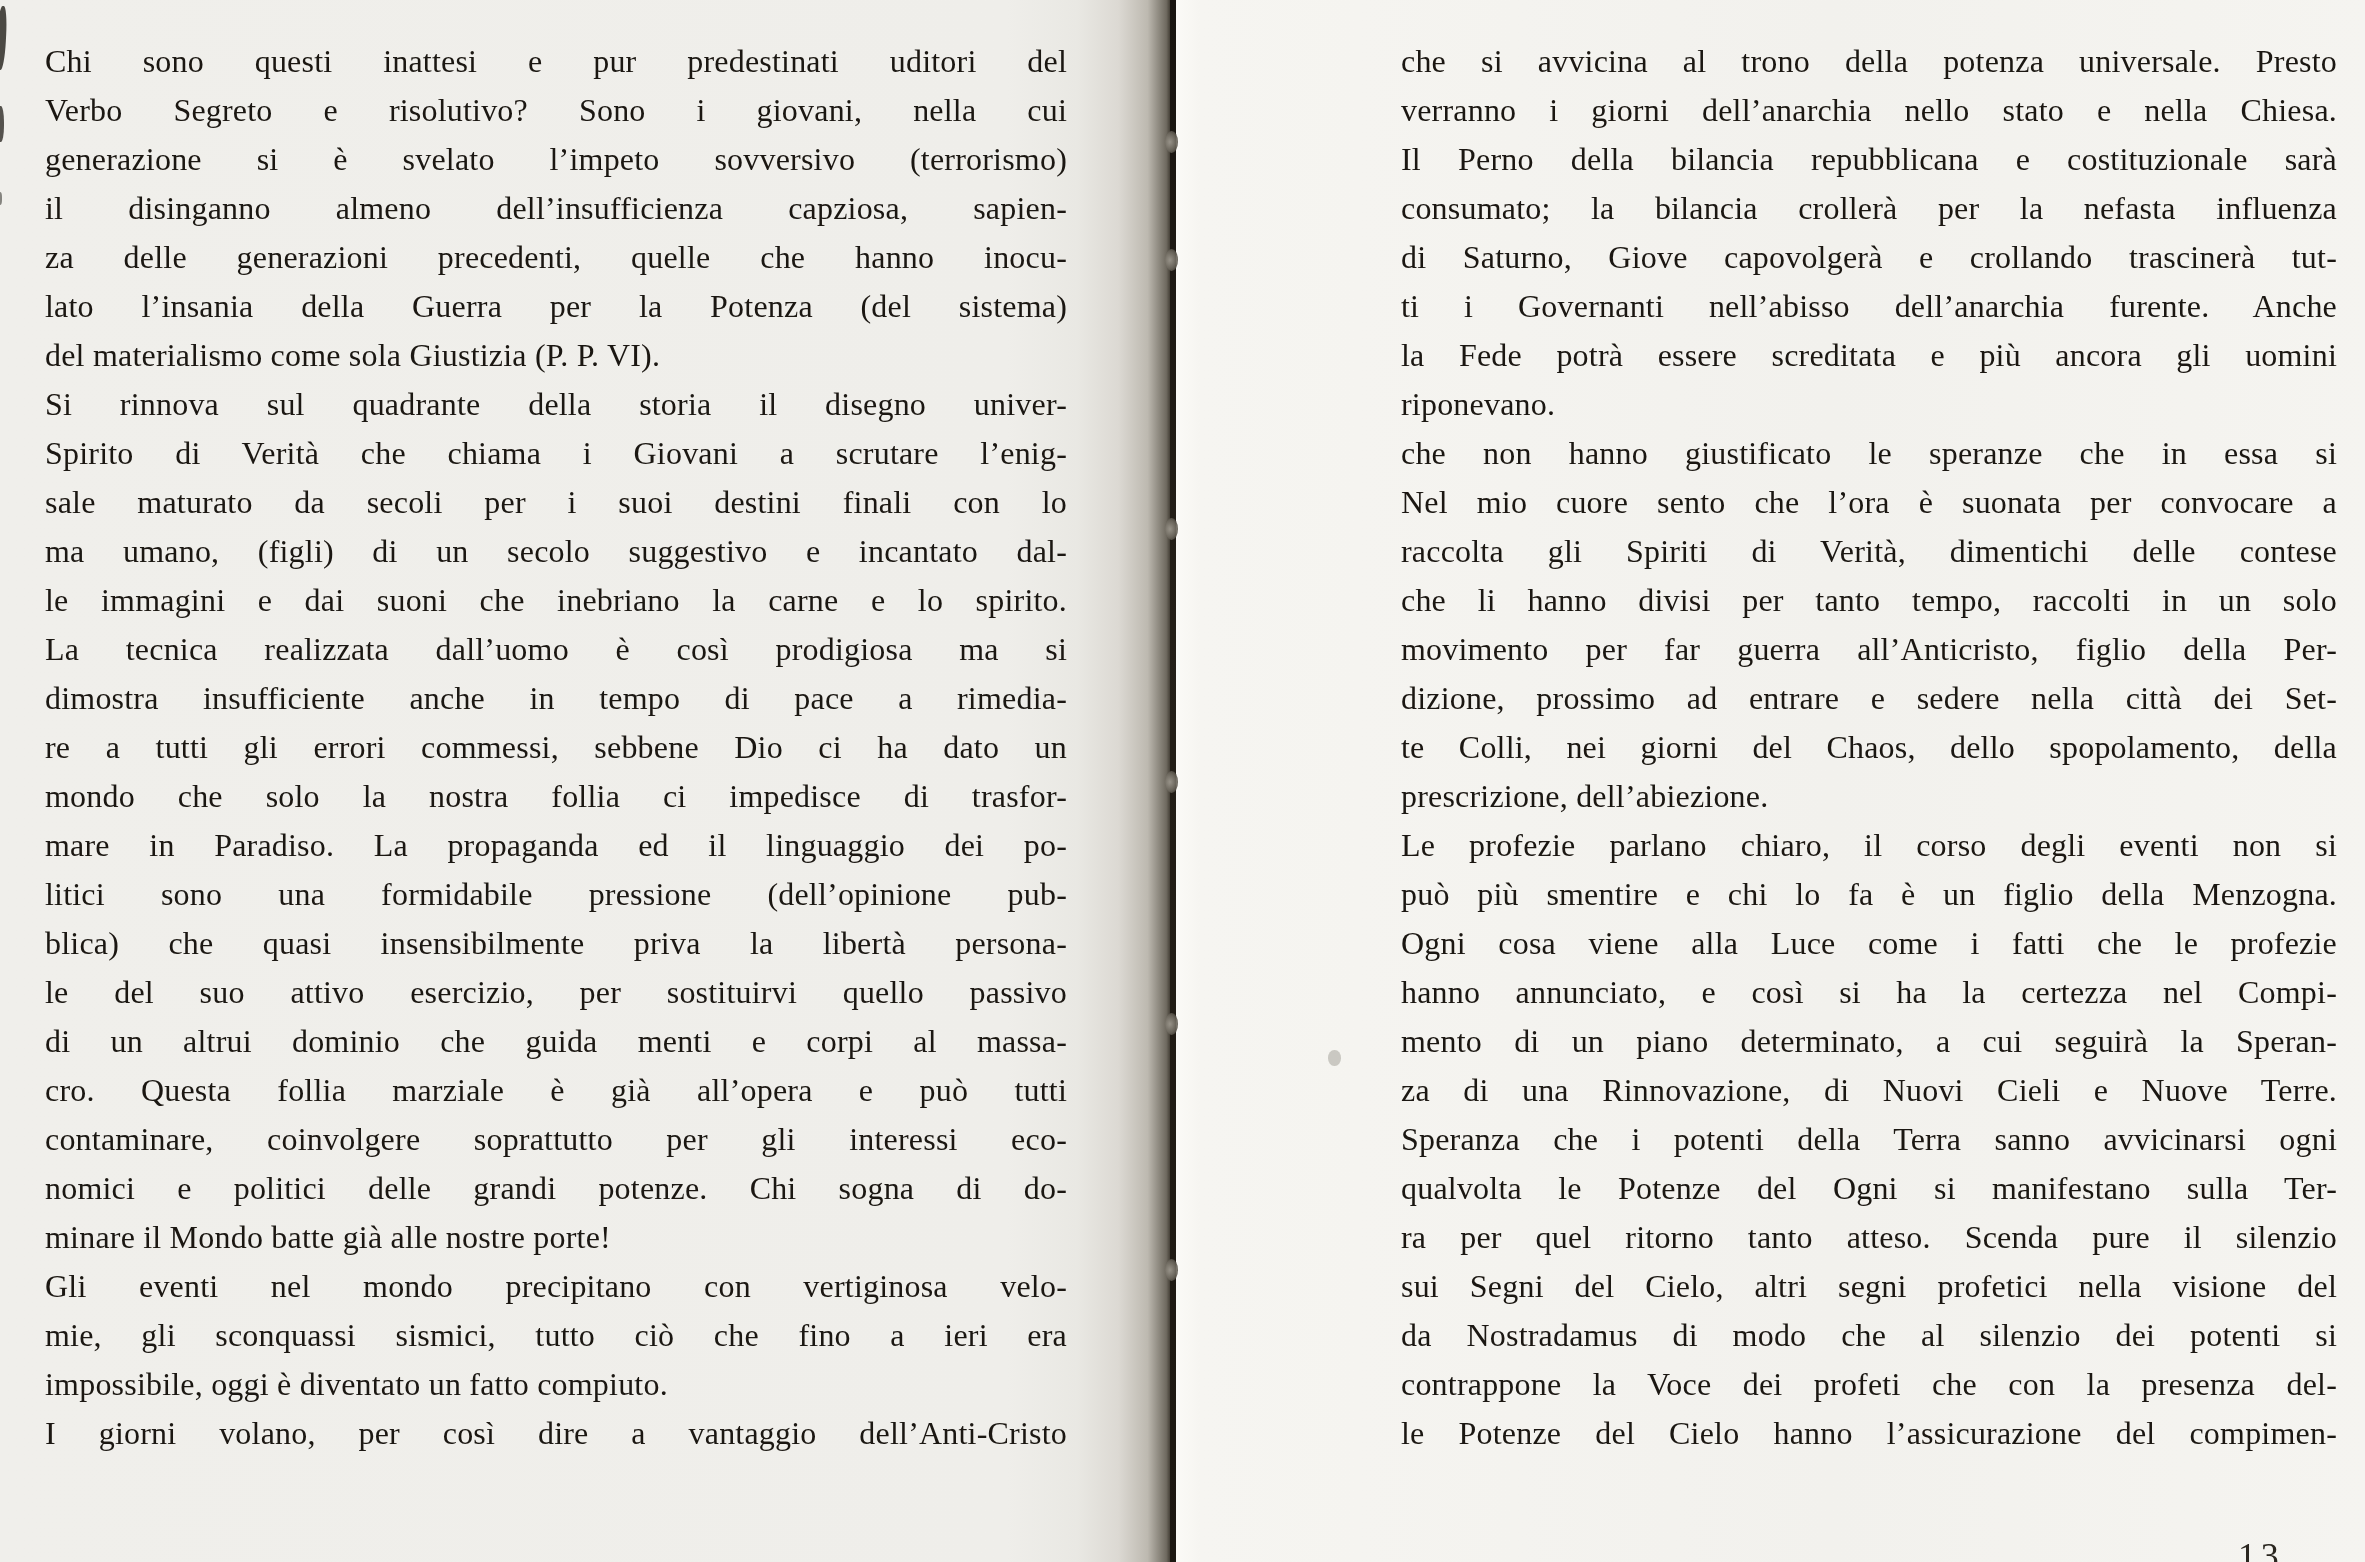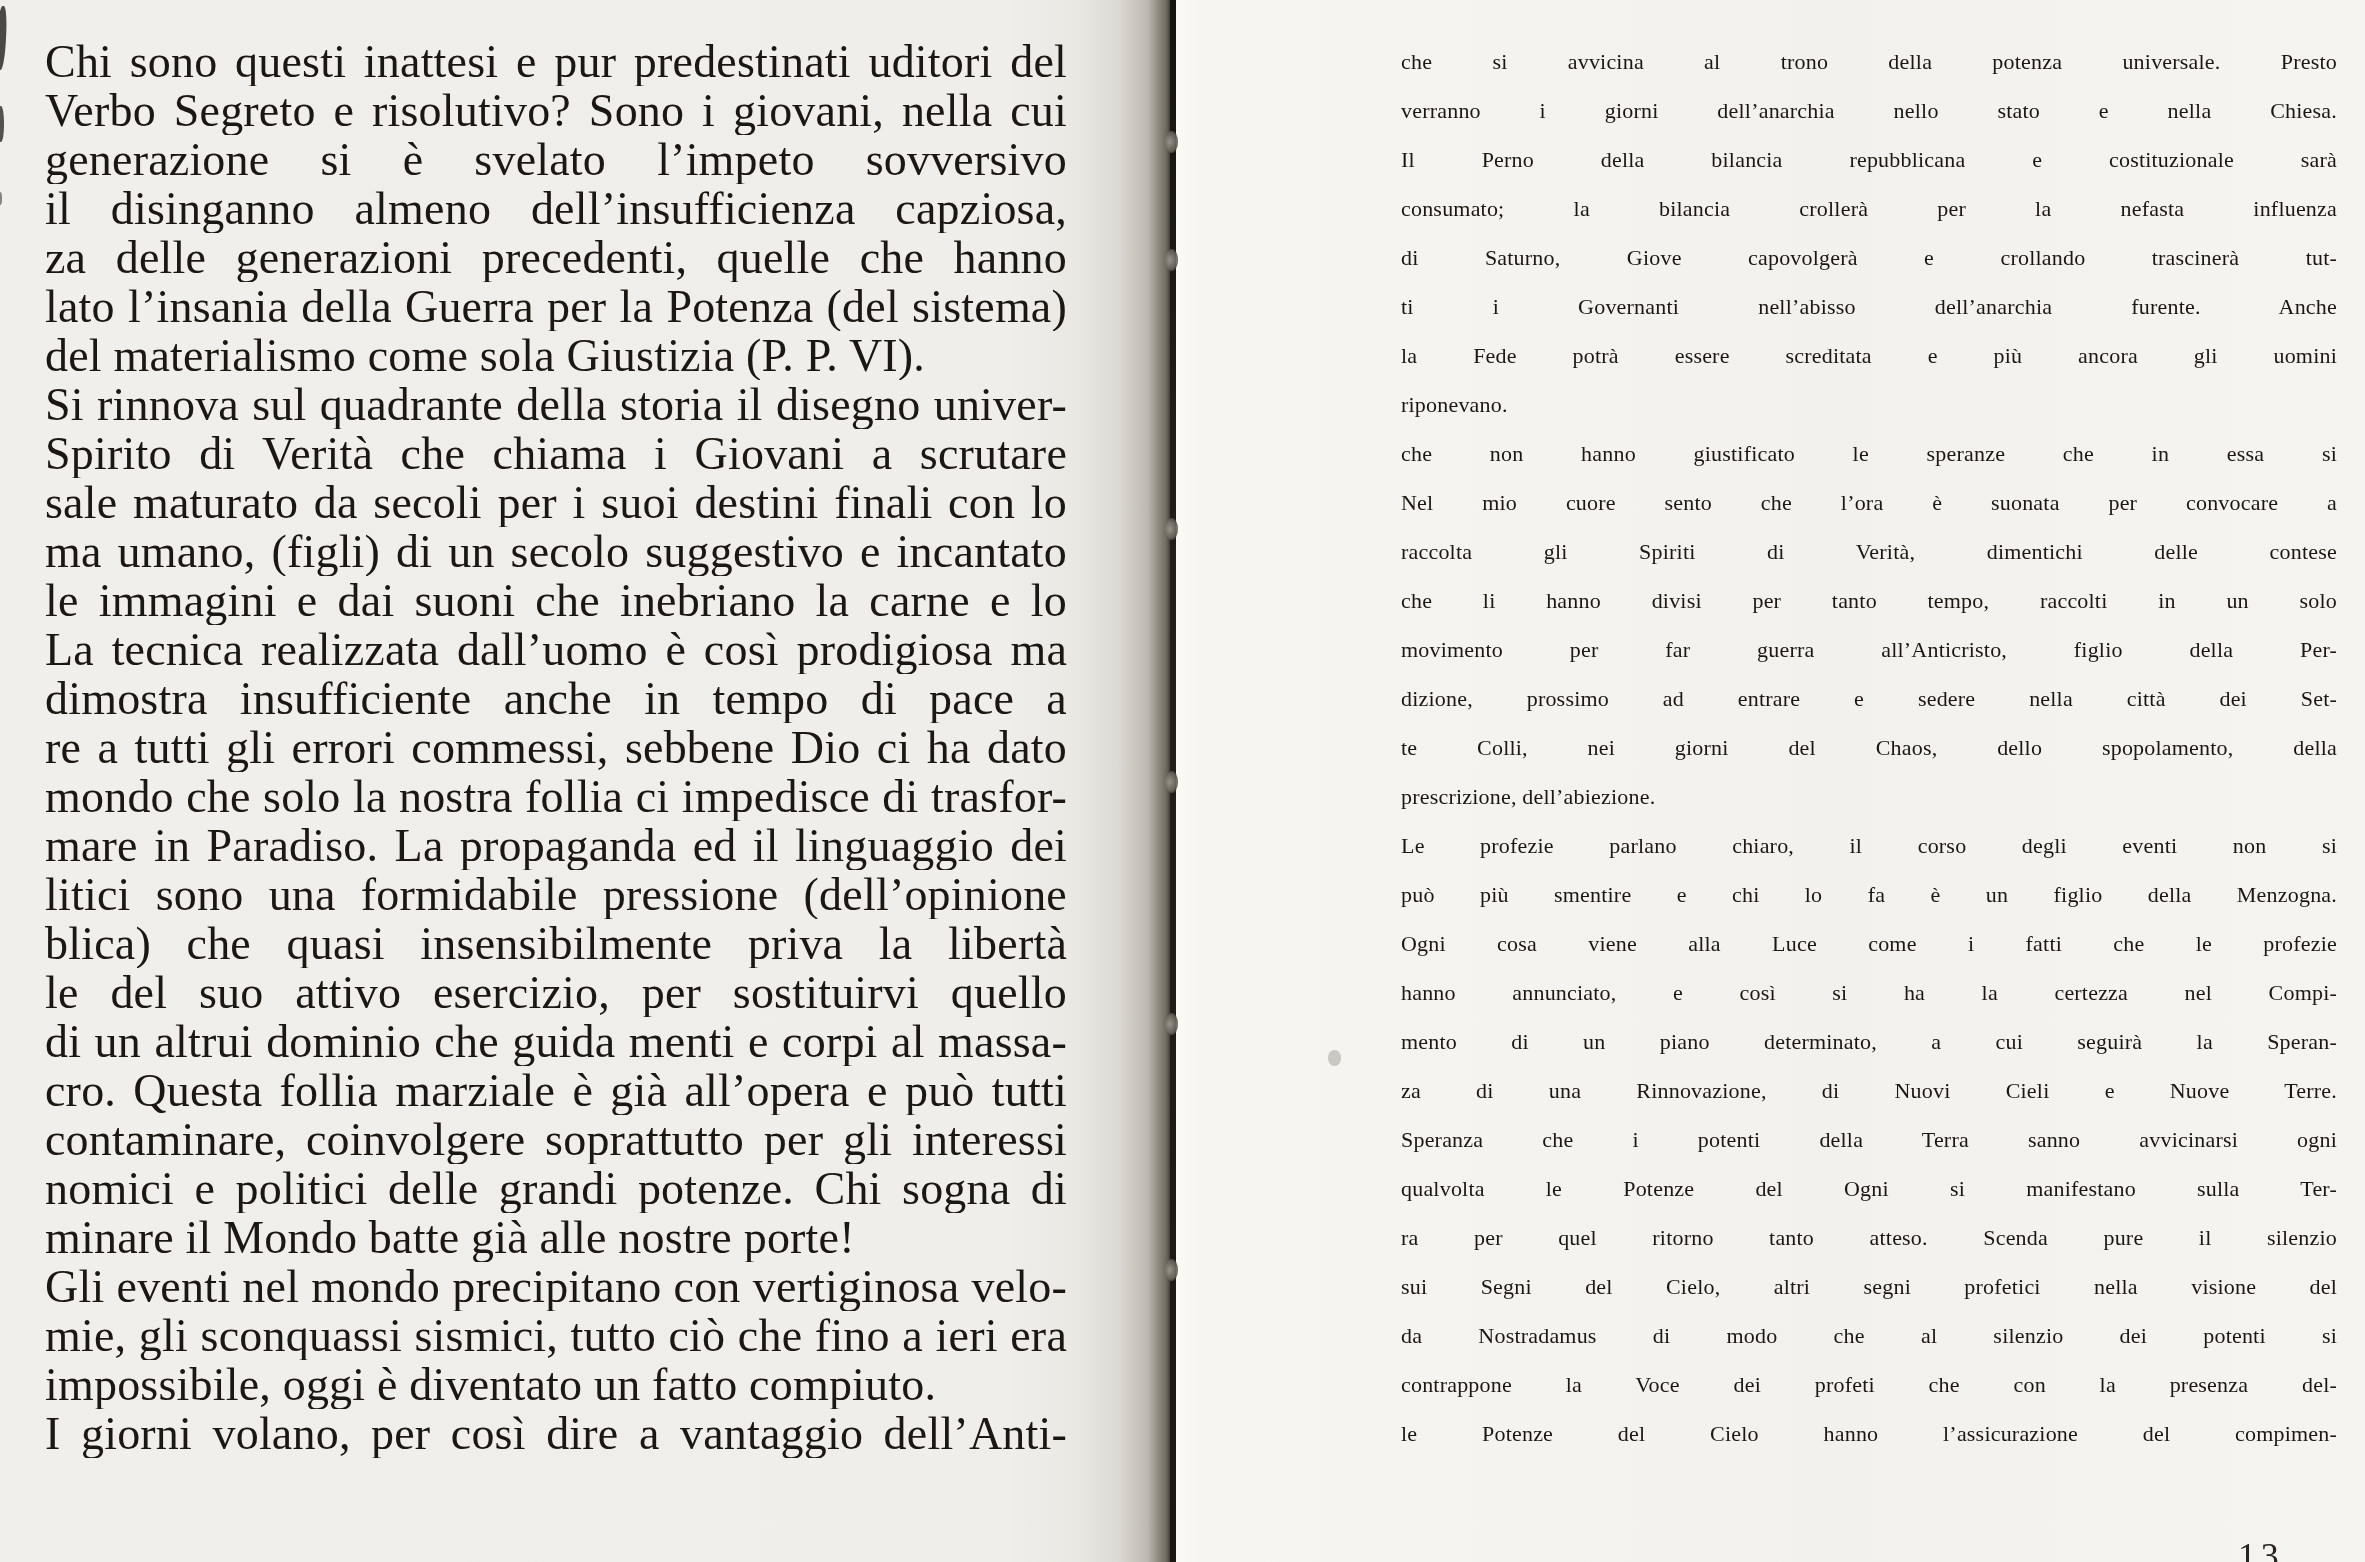--- a/index.html
+++ b/index.html
@@ -55,22 +55,22 @@
   .page.right .textblock { left: 225px; width: 936px; }
 
   .line {
     height: 49px;
     line-height: 49px;
     text-align: justify;
     text-align-last: justify;
     overflow: hidden;
     letter-spacing: 0.2px;
   }
-  .page.left  .line { font-size: 46px; }
-  .page.right .line { font-size: 22px; }
+  .page.left  .line { font-size: 32px; }
+  .page.right .line { font-size: 32px; }
   .line.short { text-align-last: left; }
 
   .pagenum {
     position: absolute;
     font-size: 36px;
     letter-spacing: 4.7px;
     color: #2a261f;
   }
   .page.left  .pagenum { left: 49px;   top: 1554px; }
   .page.right .pagenum { left: 1062px; top: 1535px; }

